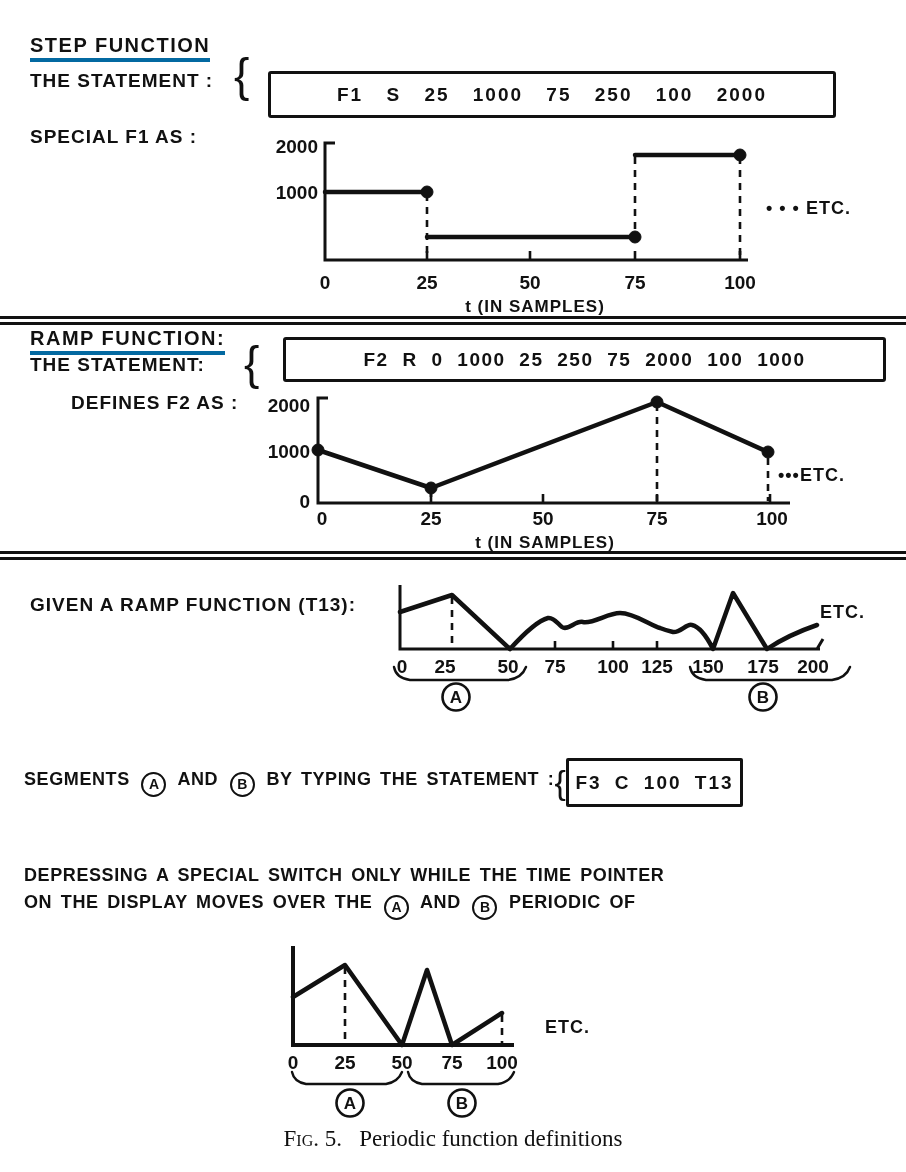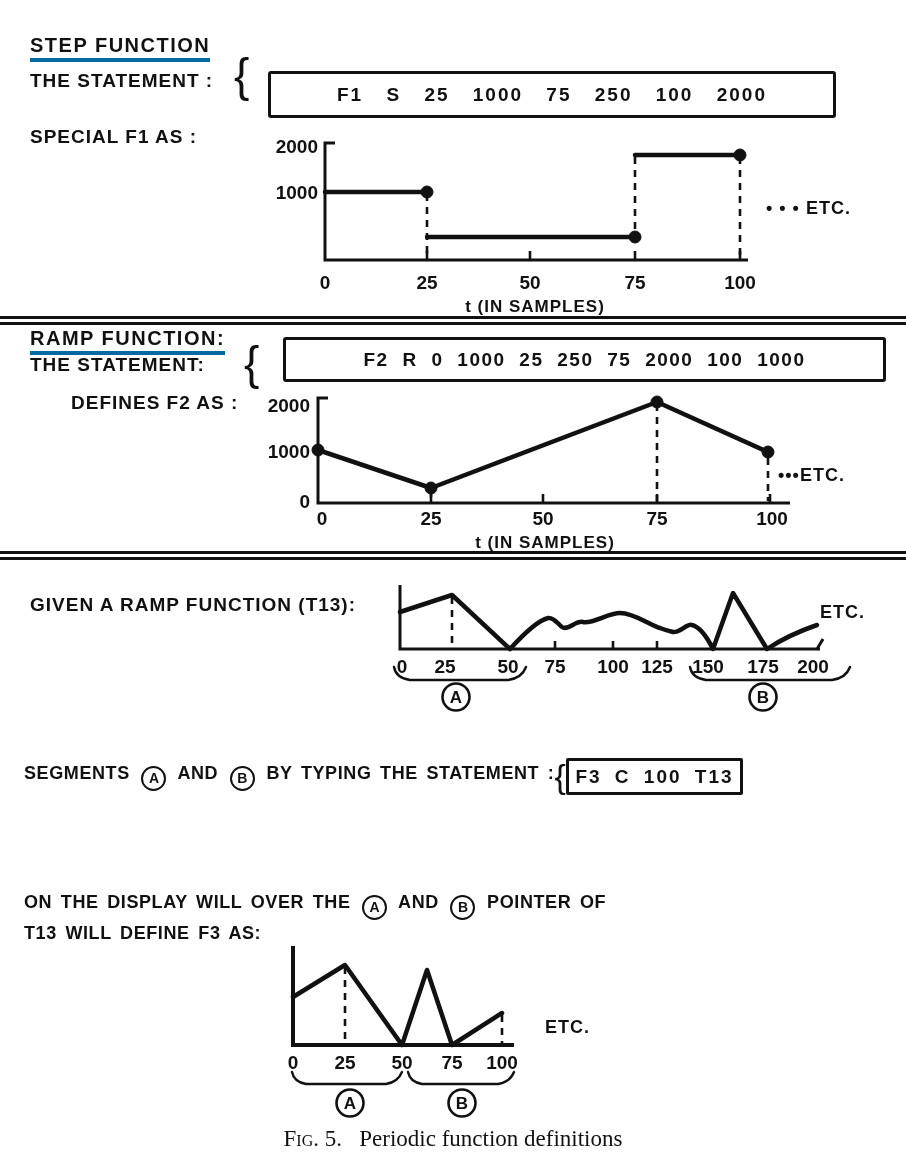--- a/index.html
+++ b/index.html
@@ -14,21 +14,21 @@
             display:flex;align-items:center;justify-content:center;white-space:pre;}
   .box1{letter-spacing:2px;word-spacing:16px;}
   .box2{letter-spacing:1.5px;word-spacing:7px;}
   .brace{font-size:46px;font-weight:400;line-height:46px;}
   .para{font-weight:bold;font-size:18px;letter-spacing:0.6px;word-spacing:3px;
         line-height:27px;white-space:nowrap;}
   .circ{display:inline-block;width:21px;height:21px;line-height:20px;text-align:center;
         border:2.5px solid #111;border-radius:50%;font-size:14px;font-weight:bold;
         vertical-align:-4px;margin:0 3px;letter-spacing:0;}
   .inline-box{display:inline-block;border:3px solid #111;border-radius:2px;
-              padding:2px 6px;font-size:19px;letter-spacing:2px;word-spacing:6px;
+              padding:8px 6px;font-size:19px;letter-spacing:2px;word-spacing:6px;
               font-weight:bold;vertical-align:-4px;}
   .ibrace{font-size:34px;font-weight:400;vertical-align:-9px;}
   .sep{position:absolute;left:0;width:906px;height:3px;
        border-top:3px solid #111;border-bottom:3px solid #111;}
   .caption{width:906px;text-align:center;
            font-family:"Liberation Serif","DejaVu Serif",serif;font-size:23px;}
   .caption .figlbl{font-variant:small-caps;}
   
   .ax{fill:none;stroke:#111;stroke-width:3;}
   .curve{fill:none;stroke:#111;stroke-width:4.5;stroke-linejoin:round;stroke-linecap:round;}
@@ -136,27 +136,26 @@
   <div class="abs para" style="left:24px;top:731px;">
     <br>
     <span>SEGMENTS</span>
     <span class="circ">A</span>
     <span>AND</span>
     <span class="circ">B</span>
     <span>BY TYPING THE STATEMENT :</span><span class="ibrace">{</span><span class="inline-box">F3 C 100 T13</span>
   </div>
 
   <div class="abs para" style="left:24px;top:862px;">
-    <br>
-    <span>ON THE DISPLAY WILL OVER THE</span>
+    <span>DEPRESSING A SPECIAL SWITCH ONLY WHILE THE TIME POINTER</span><br>
+    <span>ON THE DISPLAY MOVES OVER THE</span>
     <span class="circ">A</span>
     <span>AND</span>
     <span class="circ">B</span>
-    <span>POINTER OF</span><br>
-    <span>T13 WILL DEFINE F3 AS:</span>
+    <span>PERIODIC OF</span><br>
   </div>
 
   <svg class="abs" style="left:248px;top:938px;" width="430" height="185" viewBox="0 0 430 185">
     <path class="ax" style="stroke-width:4;" d="M45,8 L45,107 L266,107"></path>
     <path class="dash" d="M97,29 L97,105 M254,77 L254,105"></path>
     <path class="curve" d="M45,59 L97,27 L154,107 L179,32 L204,107 L254,75"></path>
     <text class="tl" x="45" y="131">0</text>
     <text class="tl" x="97" y="131">25</text>
     <text class="tl" x="154" y="131">50</text>
     <text class="tl" x="204" y="131">75</text>

